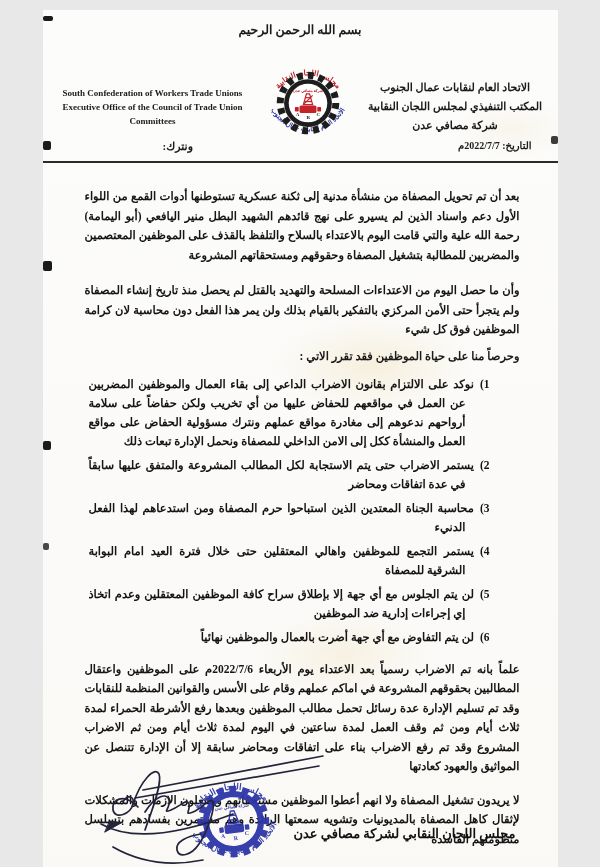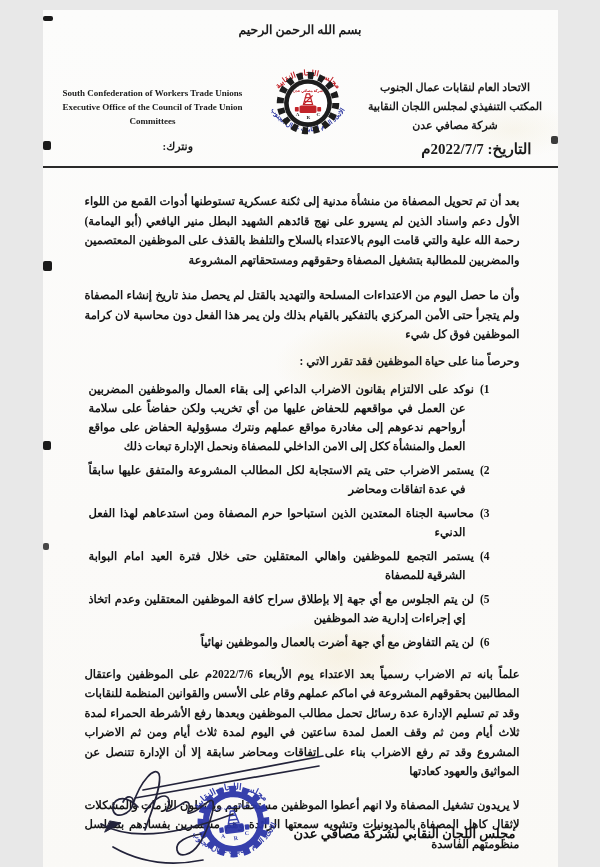--- a/index.html
+++ b/index.html
@@ -26,21 +26,21 @@
 
   .bismillah { text-align:center; padding-top:12px; font-size:12.5px; font-weight:bold; }
 
   .header-row { display:flex; align-items:center; justify-content:space-between; padding:6px 14px 0 14px; }
   .org-en { width:230px; text-align:center; font-size:9px; font-weight:bold; line-height:14px; padding-top:16px; letter-spacing:0; }
   .org-ar { width:212px; direction:rtl; text-align:center; font-size:11px; font-weight:bold; line-height:19px; padding-top:14px; }
   .logo-wrap { width:118px; height:108px; margin-top:2px; }
 
   .meta-row { display:flex; justify-content:space-between; padding:0 26px 0 60px; margin-top:-14px; }
   .ref { font-size:11px; font-weight:bold; direction:rtl; padding-left:60px; }
-  .date { font-size:15px; font-weight:bold; direction:rtl; }
+  .date { font-size:10px; font-weight:bold; direction:rtl; }
 
   .rule { border:none; border-top:2.6px solid #2a2a2a; margin-top:8px; }
 
   .doc-title { text-align:center; margin-top:10px; }
   .doc-title span {
     display:inline-block; font-size:14px; font-weight:bold; direction:rtl;
     border-bottom:2px solid #1b1b1b; padding-bottom:2px;
   }
 
   .body-text { padding:0 38px 0 42px; }

